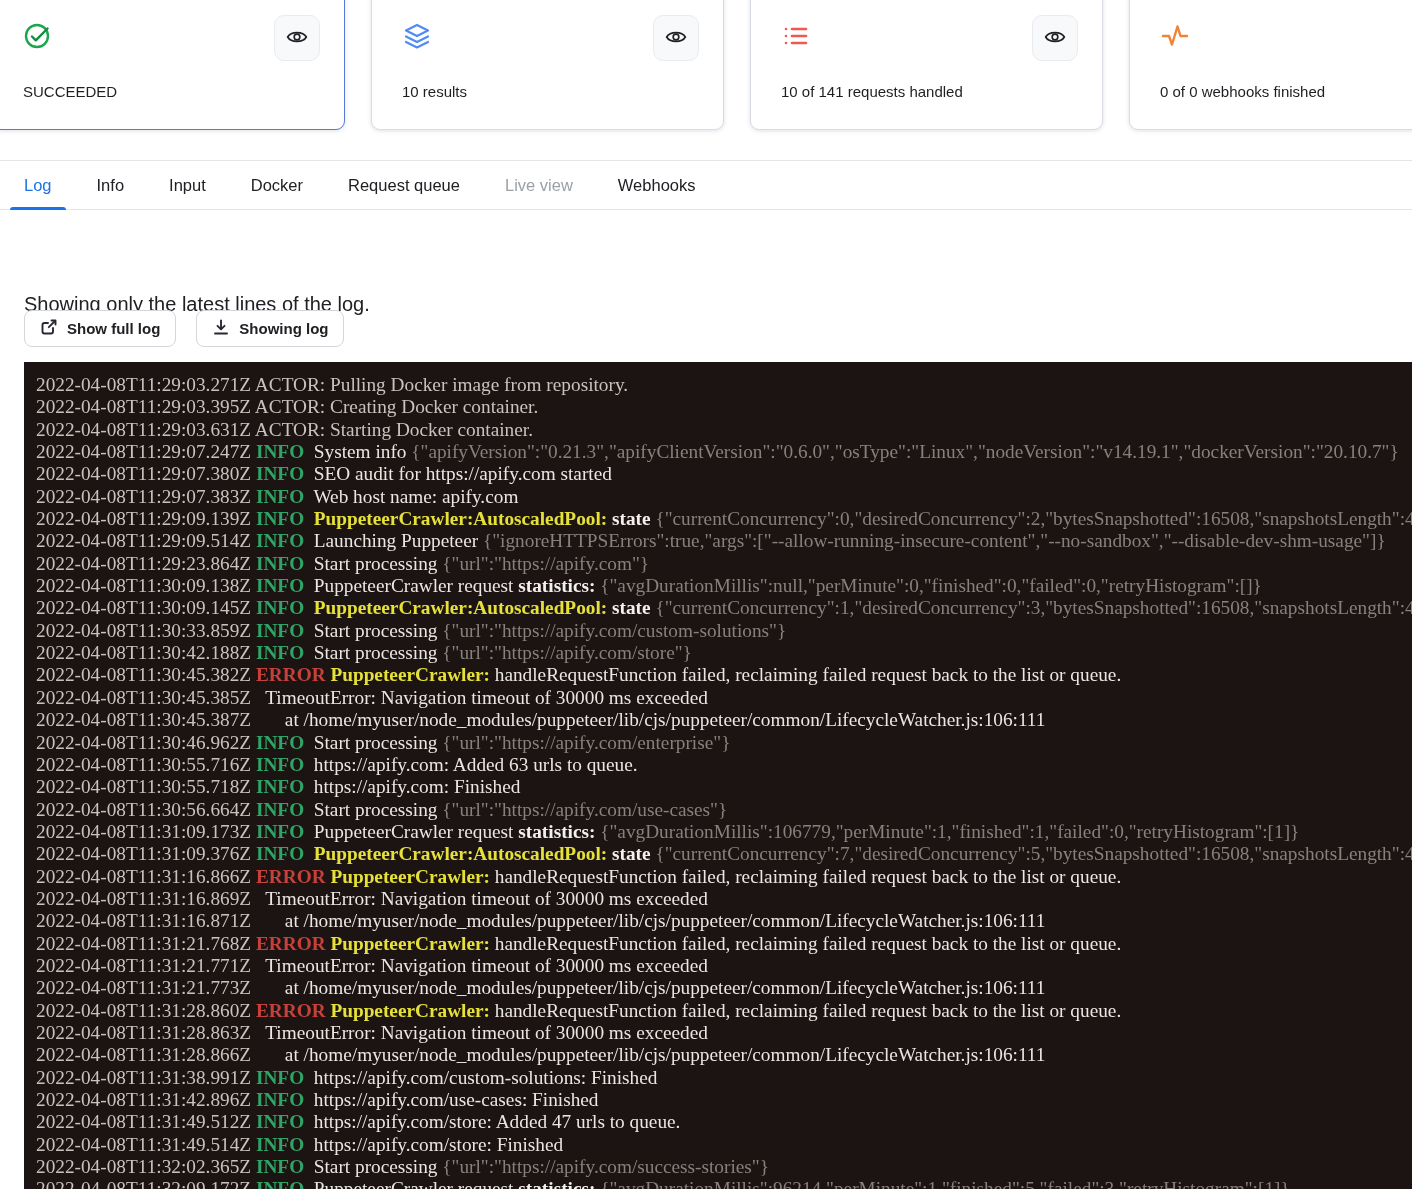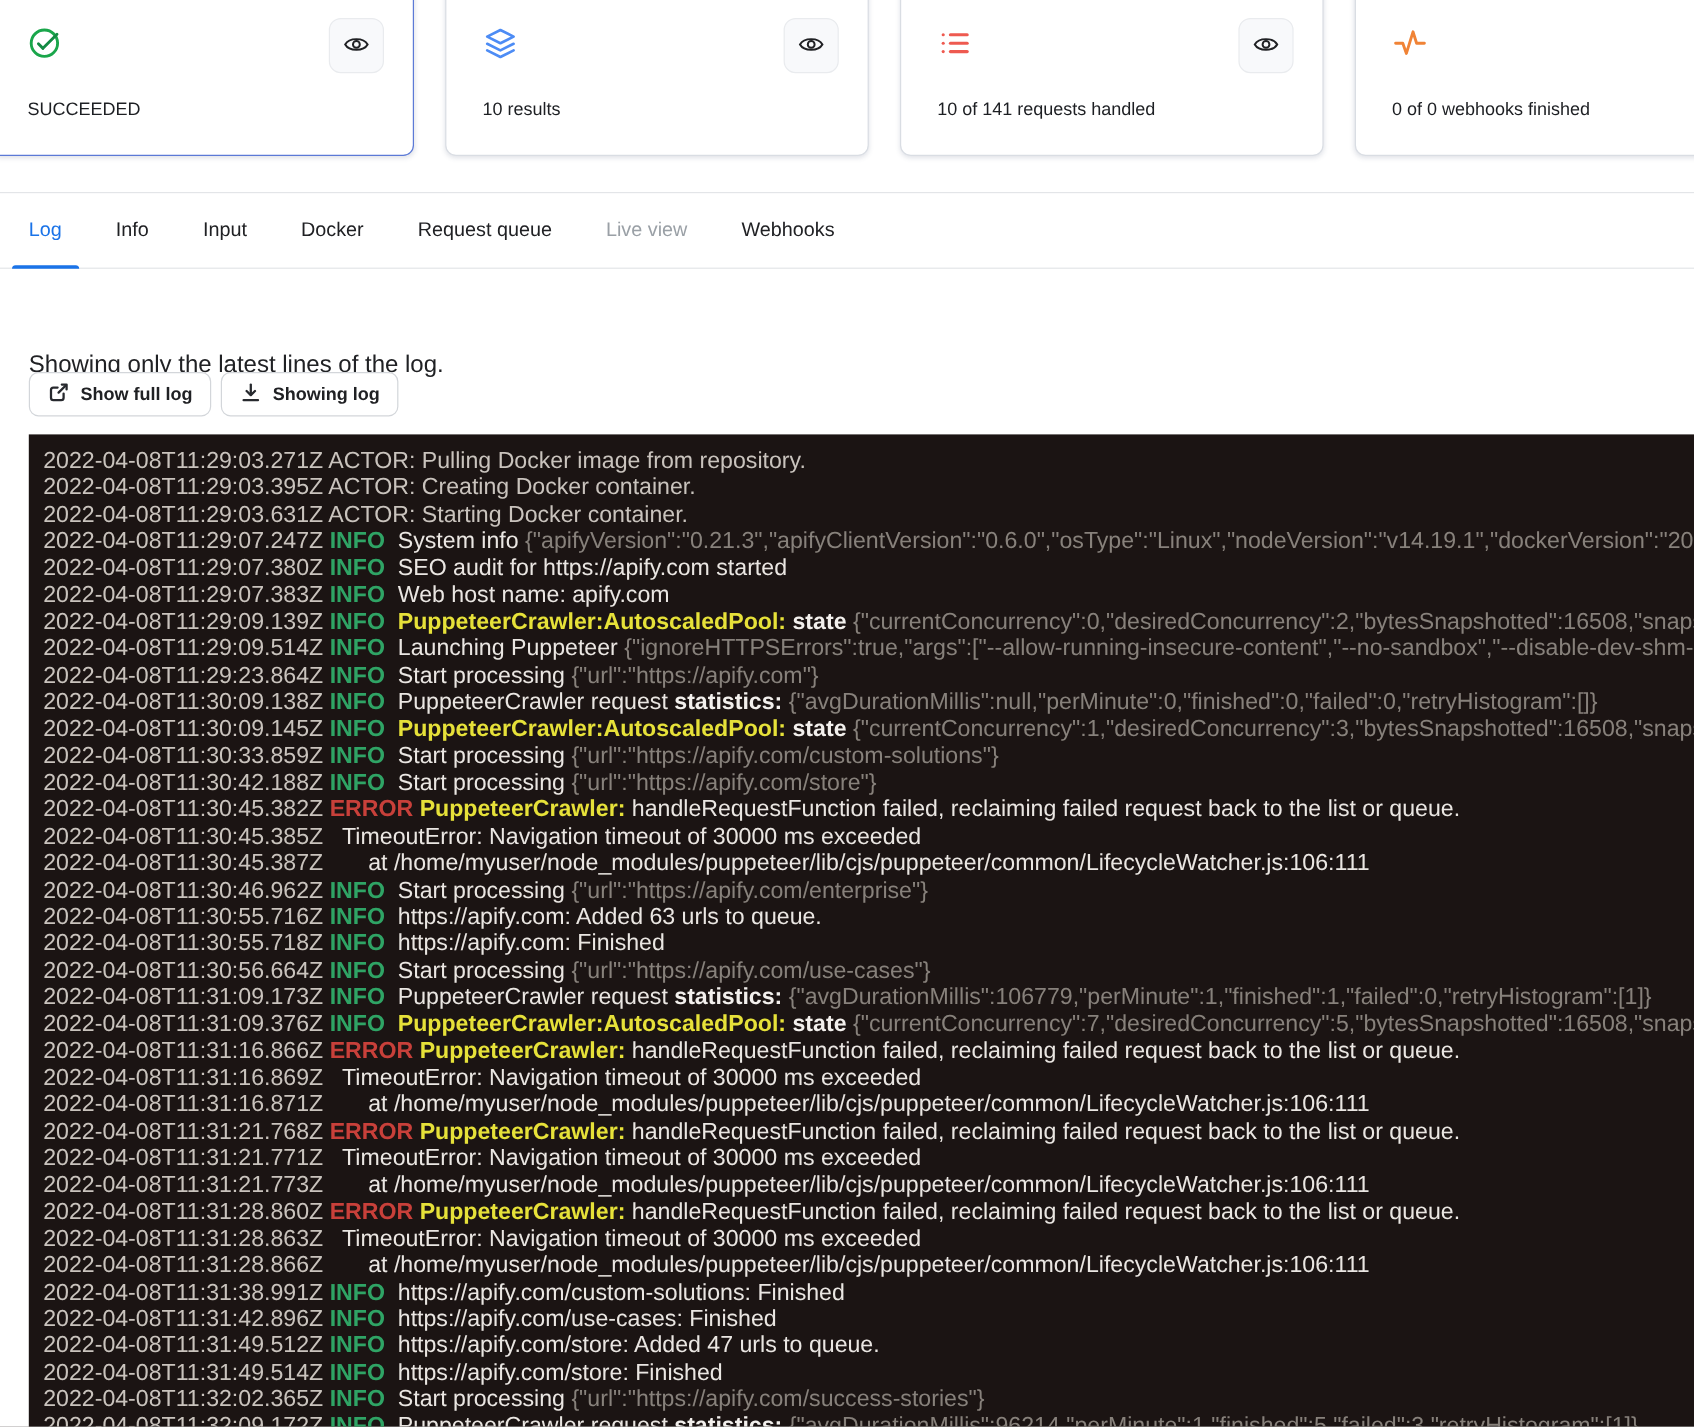--- a/index.html
+++ b/index.html
@@ -17,48 +17,48 @@
   .card.selected{border:1.5px solid #5b79d6;}
   .card-icon{position:absolute;top:32px;left:30px;width:30px;height:30px;}
   .eye-btn{
     position:absolute;top:26px;right:24px;width:46px;height:46px;
     background:#f8f9fb;border:1px solid #e9ebee;border-radius:10px;
     display:flex;align-items:center;justify-content:center;cursor:pointer;padding:0;
   }
   .card-label{position:absolute;top:94px;left:30px;font-size:15px;color:#1d1f23;white-space:nowrap;}
   
   .tab-bar{
-    position:absolute;top:160px;left:0;width:1412px;height:64px;box-sizing:border-box;
+    position:absolute;top:160px;left:0;width:1412px;height:50px;box-sizing:border-box;
     border-top:1px solid #e3e5e8;border-bottom:1px solid #e3e5e8;
     display:flex;align-items:stretch;padding-left:10px;background:#fff;
   }
   .tab{
     display:flex;align-items:center;padding:0 14px;margin-right:17px;
     font-size:16.5px;color:#202124;cursor:pointer;position:relative;white-space:nowrap;
   }
   .tab.active{color:#1a73e8;}
   .tab.active::after{
     content:"";position:absolute;left:0;right:0;bottom:-1px;height:3px;
     background:#1a73e8;border-radius:3px 3px 0 0;
   }
   .tab.disabled{color:#9aa0a6;}
   
   .log-note{position:absolute;top:257px;left:24px;font-size:20px;color:#202124;margin-top:36px;}
-  .log-actions{position:absolute;top:310px;left:24px;display:flex;gap:8px;}
+  .log-actions{position:absolute;top:310px;left:24px;display:flex;gap:20px;}
   .btn{
     height:37px;display:flex;align-items:center;gap:9px;padding:0 15px;
     background:#fff;border:1px solid #d3d6da;border-radius:8px;cursor:pointer;
     font-family:"Liberation Sans",sans-serif;font-size:15px;font-weight:600;color:#202124;white-space:nowrap;
   }
   .btn svg{flex:0 0 auto;}
   
   .log-panel{
     position:absolute;top:362px;left:24px;width:1388px;height:827px;box-sizing:border-box;
     background:#1b1413;overflow:hidden;padding:12px 0 0 12px;
-    font-family:Liberation Sans, sans-serif;
+    font-family:Liberation Serif, serif;
     font-size:19.3px;line-height:22.35px;white-space:pre;
   }
   .log-line{height:22.35px;}
   .sg-ts{color:#c9c3bd;}
   .sg-w{color:#eae6e2;}
   .sg-wb{color:#f3f0ed;font-weight:bold;}
   .sg-d{color:#87817b;}
   .sg-y{color:#e6e139;font-weight:bold;}
   .sg-info{color:#2fa465;font-weight:bold;}
   .sg-error{color:#c8403a;font-weight:bold;}

